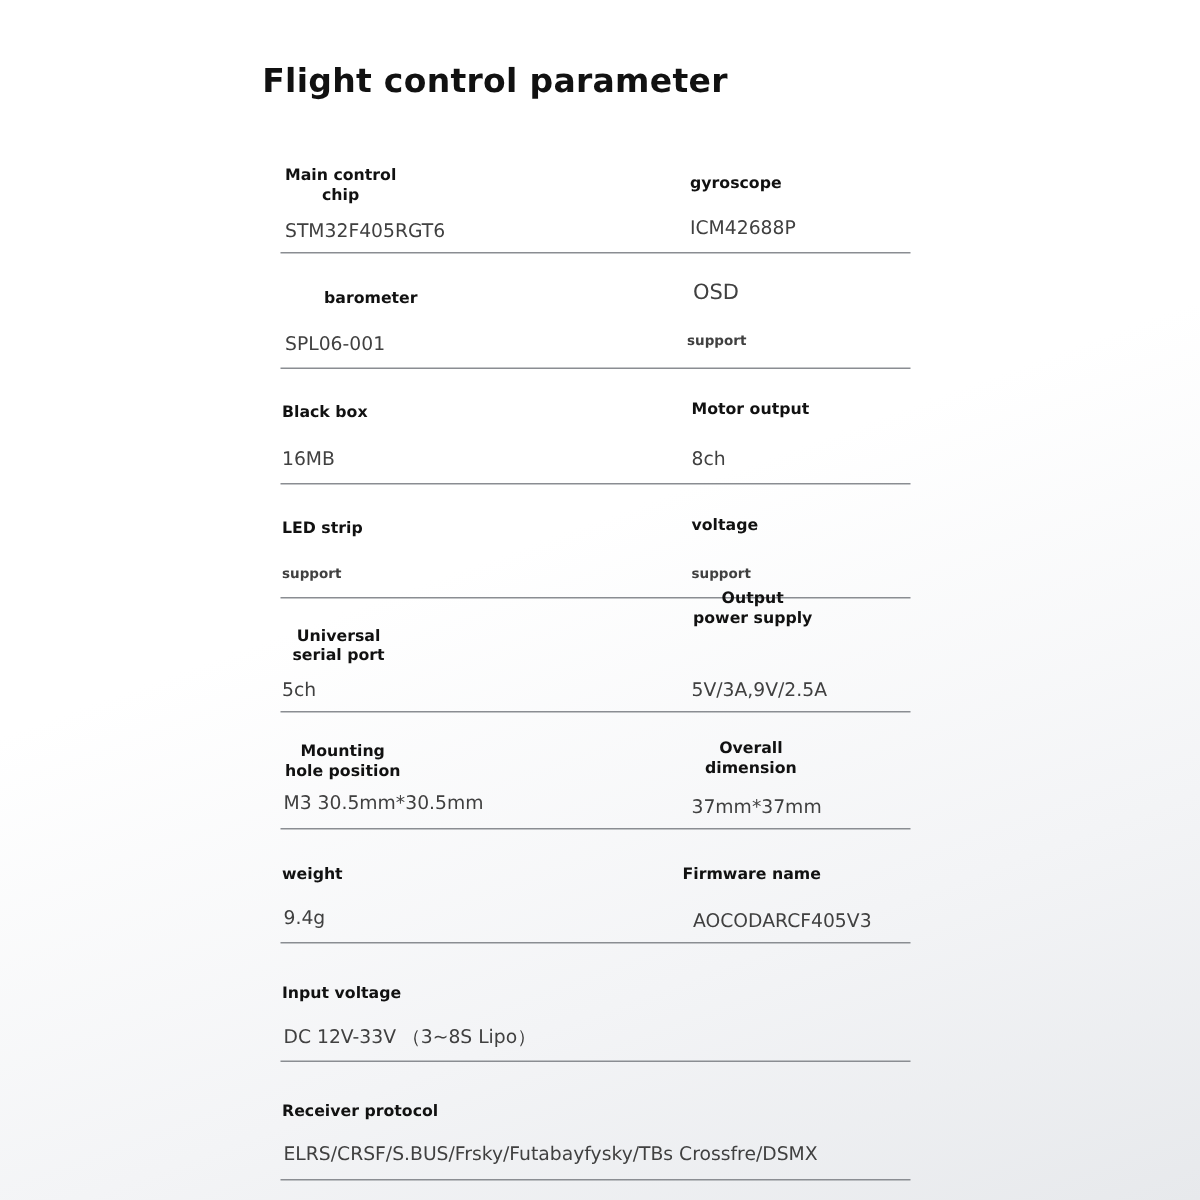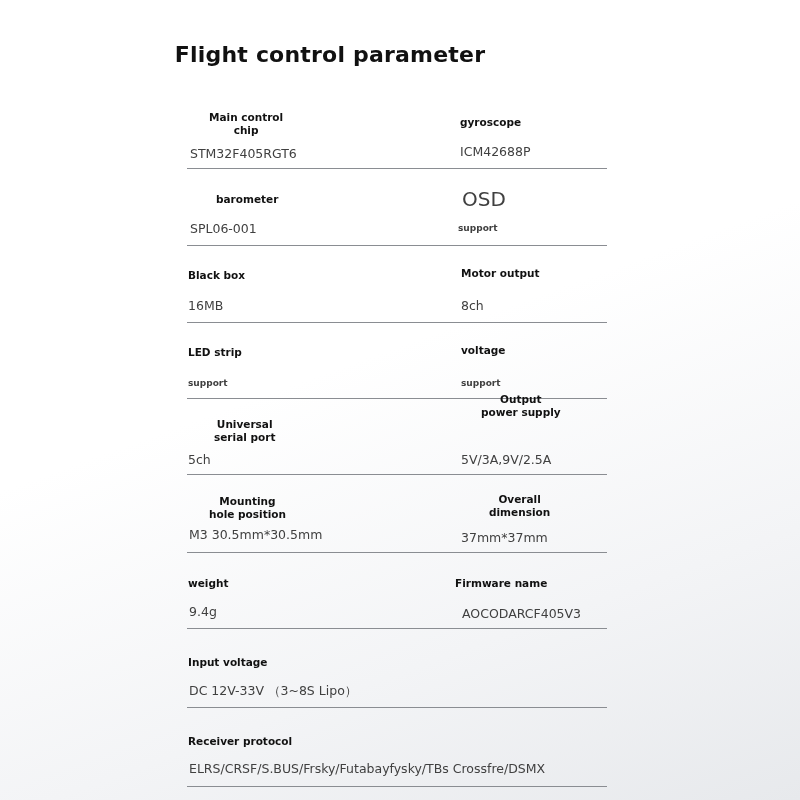--- a/index.html
+++ b/index.html
@@ -7,24 +7,24 @@
     width:800px; height:800px; overflow:hidden; position:relative;
     background: linear-gradient(160deg, #ffffff 0%, #ffffff 45%, #f3f4f6 75%, #e7e9ec 100%);
     font-family: "DejaVu Sans", sans-serif; color:#111;
   }
   .title {
     position:absolute; top:42px; left:0; width:660px; text-align:center;
     font-size:22px; font-weight:bold; color:#111; letter-spacing:0.2px;
   }
   .line { position:absolute; left:187px; width:420px; height:0; border-top:1.5px solid #8a8d92; }
   .lbl { position:absolute; font-size:10.5px; font-weight:bold; color:#111; line-height:13px; }
-  .lbl.center { text-align:center;margin-left:19px; }
+  .lbl.center { text-align:center; }
   .val { position:absolute; font-size:12.5px; color:#404040; white-space:nowrap; }
   .val.small { font-size:9px; font-weight:bold; }
-  .val.big { font-size:20px; }
+  .val.big { font-size:14px; }
 </style>
 </head>
 <body>
 
 <div class="title">Flight control parameter</div>
 
 <div class="lbl center" style="left:190px;top:111px;">
   <div>Main control</div>
   <div>chip</div>
 </div>

